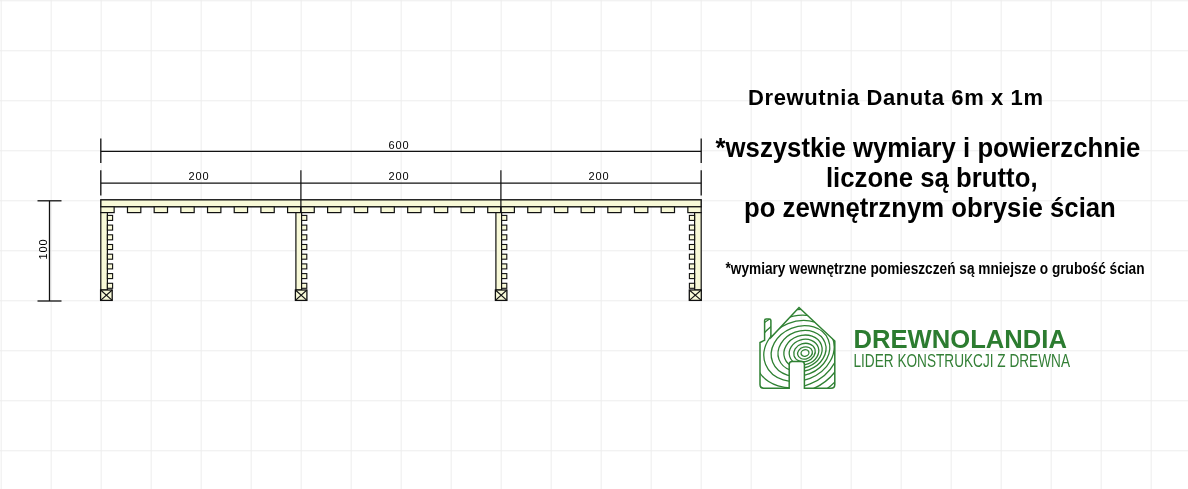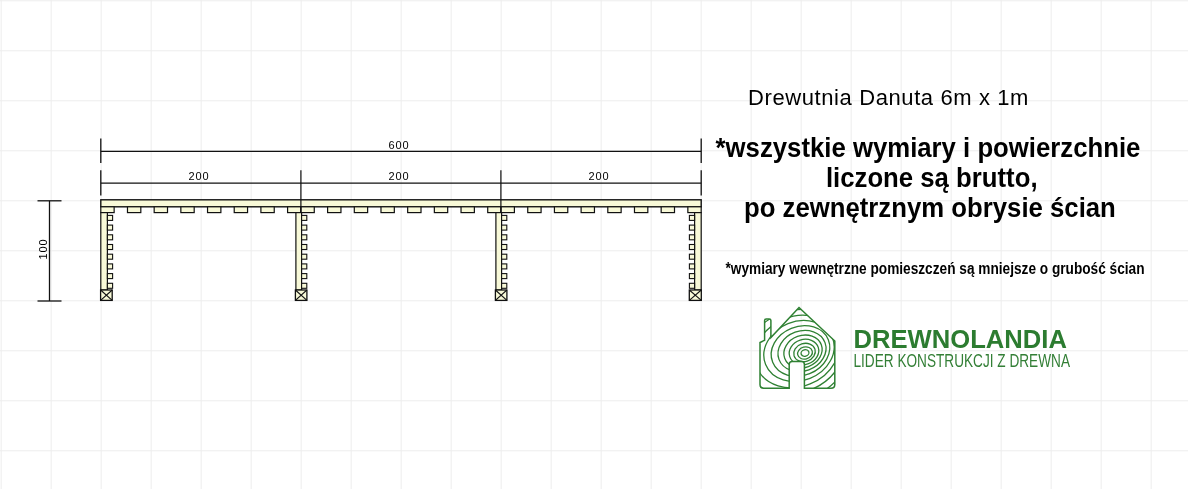--- a/index.html
+++ b/index.html
@@ -1,18 +1,18 @@
 <!DOCTYPE html>
 <html><head><meta charset="utf-8"><title>Drewutnia Danuta</title>
 <style>
 html,body{margin:0;padding:0}
 body{width:1188px;height:489px;position:relative;background:#fff;font-family:"Liberation Sans",sans-serif;overflow:hidden}
 .grid{position:absolute;inset:0;background-image:linear-gradient(to right,#ededed 1px,transparent 1px),linear-gradient(to bottom,#ededed 1px,transparent 1px);background-size:50px 50px;background-position:0.7px 0.3px}
 .abs{position:absolute}
-.title{left:748px;top:84.5px;font-size:22px;font-weight:normal;letter-spacing:0.6px;color:#000;white-space:nowrap}
+.title{left:748px;top:84.5px;font-size:22px;font-weight:bold;letter-spacing:0.6px;color:#000;white-space:nowrap}
 .big{left:698px;top:133px;width:460px;text-align:center;font-size:27.5px;font-weight:bold;color:#000;line-height:29.8px;transform:scaleX(0.936);transform-origin:50% 0}
 .note{left:935px;top:259.5px;font-size:15.6px;font-weight:bold;color:#000;white-space:nowrap;transform:translateX(-50%) scaleX(0.876);transform-origin:50% 0}
 </style></head>
 <body>
 <div class="grid"></div>
 <svg class="abs" style="left:0;top:0" width="1188" height="489" font-family="Liberation Sans, sans-serif">
     <rect x="100.8" y="199.8" width="600.4" height="7" fill="#f8f9d8" stroke="#111" stroke-width="1.4"></rect>
     <rect x="100.80" y="206.8" width="13.34" height="5.8" fill="#f8f9d8" stroke="#111" stroke-width="1.2"></rect>
     <rect x="127.48" y="206.8" width="13.34" height="5.8" fill="#f8f9d8" stroke="#111" stroke-width="1.2"></rect>
     <rect x="154.17" y="206.8" width="13.34" height="5.8" fill="#f8f9d8" stroke="#111" stroke-width="1.2"></rect>

